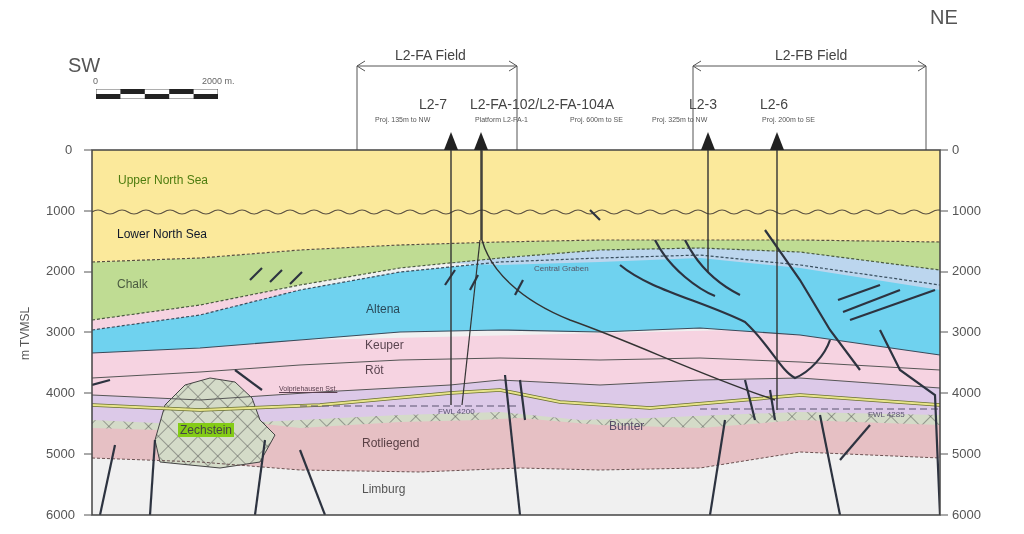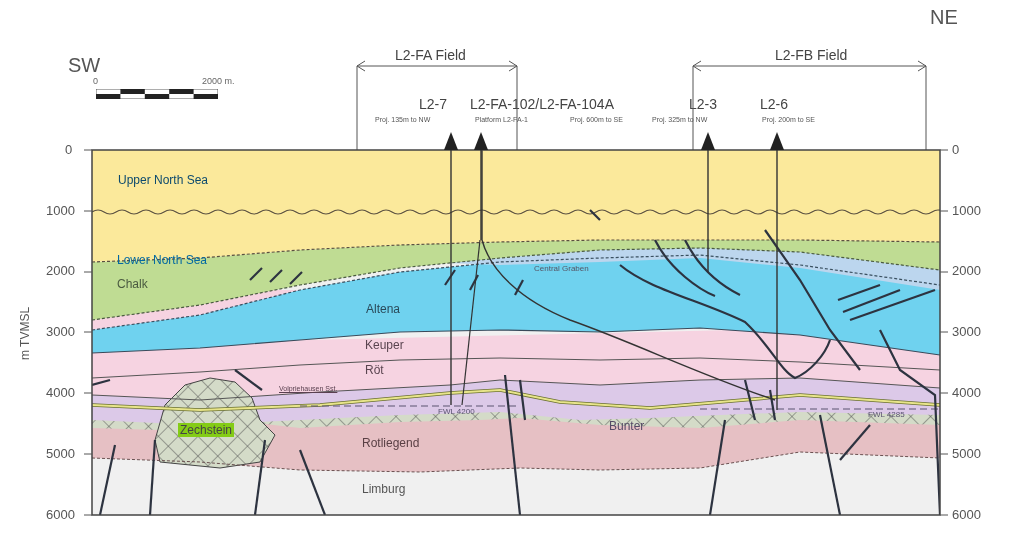--- a/index.html
+++ b/index.html
@@ -195,22 +195,22 @@
   <g>
     <line x1="708" y1="150" x2="708" y2="272" stroke="#333" stroke-width="1.4"></line>
     <polygon points="701,150 708,132 715,150" fill="#222"></polygon>
   </g>
   <g>
     <line x1="777" y1="150" x2="777" y2="410" stroke="#333" stroke-width="1.4"></line>
     <polygon points="770,150 777,132 784,150" fill="#222"></polygon>
   </g>
 </svg>
 
-<div class="abs" style="left:118px;top:173px;font-size:12px;color:#0c4a6e;">Upper North Sea</div>
-<div class="abs" style="left:117px;top:227px;font-size:12px;color:#0369a1;margin-top:26px;">Lower North Sea</div>
+<div class="abs" style="left:118px;top:173px;font-size:12px;color:#4d7c0f;">Upper North Sea</div>
+<div class="abs" style="left:117px;top:227px;font-size:12px;color:#0f172a;">Lower North Sea</div>
 <div class="abs" style="left:117px;top:277px;font-size:12px;color:#4a5a40;">Chalk</div>
 <div class="abs" style="left:534px;top:264px;font-size:8px;color:#556;">Central Graben</div>
 <div class="abs" style="left:366px;top:302px;font-size:12px;color:#2a4a5a;">Altena</div>
 <div class="abs" style="left:365px;top:338px;font-size:12px;color:#5a4550;text-align:right;">Keuper</div>
 <div class="abs" style="left:365px;top:363px;font-size:12px;color:#5a4550;">Röt</div>
 <div class="abs" style="left:279px;top:385px;font-size:7px;color:#5a4050;text-decoration:underline;">Volpriehausen Sst.</div>
 <div class="abs" style="left:178px;top:423px;font-size:12px;color:#444;background:#84cc16;padding:0 2px;">Zechstein</div>
 <div class="abs" style="left:609px;top:419px;font-size:12px;color:#554a66;">Bunter</div>
 <div class="abs" style="left:362px;top:436px;font-size:12px;color:#5a4045;">Rotliegend</div>
 <div class="abs" style="left:362px;top:482px;font-size:12px;color:#555;">Limburg</div>

